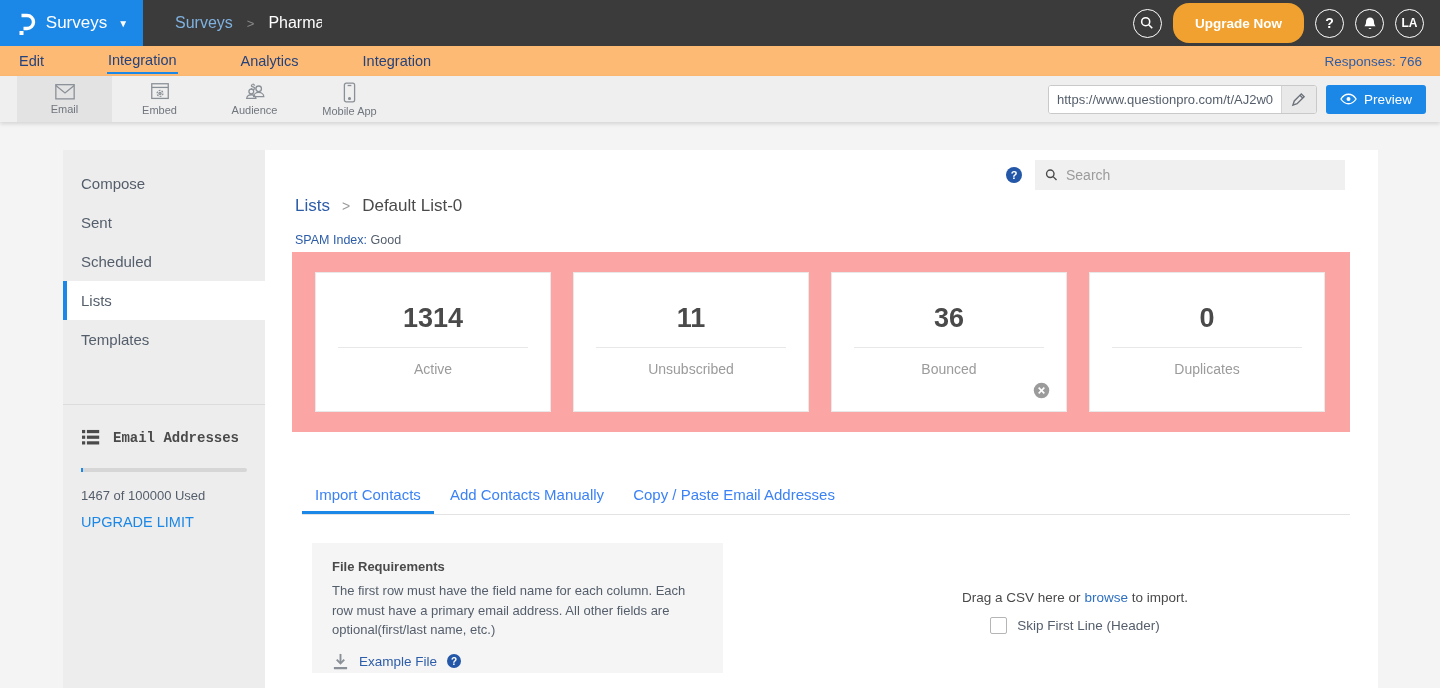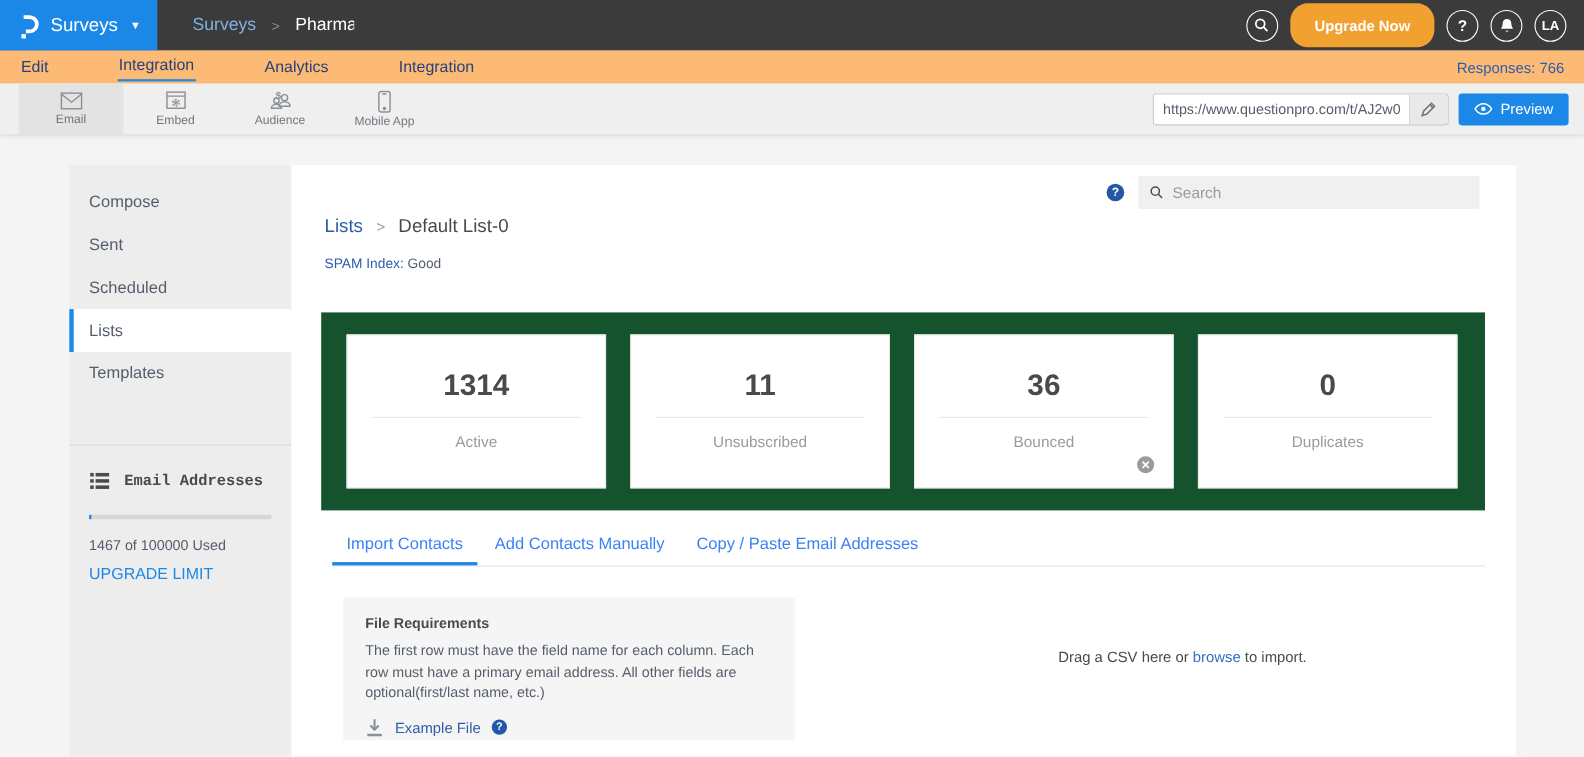--- a/index.html
+++ b/index.html
@@ -58,21 +58,21 @@
   .search-box input { border:none; outline:none; background:transparent; font-size:14px; color:#4a4a4a; width:100%; font-family:"Liberation Sans", sans-serif; }
   .search-box input::placeholder { color:#9b9b9b; }
   .main-breadcrumb { position:absolute; top:46px; left:30px; font-size:17px; display:flex; align-items:center; }
   .mb-parent { color:#2d5da9; cursor:pointer; }
   .mb-sep { color:#9b9b9b; margin:0 12px; font-size:14px; }
   .mb-current { color:#4a4a4a; }
   .spam-row { position:absolute; top:83px; left:30px; font-size:12.5px; }
   .spam-label { color:#2d5da9; }
   .spam-value { color:#545e6b; }
 
-  .stats-panel { position:absolute; top:134px; left:27px; width:1058px; height:180px; background:#14532d; display:flex; gap:22px; padding:20px 23px; }
+  .stats-panel { position:absolute; top:102px; left:27px; width:1058px; height:180px; background:#fca5a5; display:flex; gap:22px; padding:20px 23px; }
   .stat-card { position:relative; width:236px; height:140px; background:#fff; border:1px solid #e8e8e8; text-align:center; }
   .stat-value { margin-top:30px; font-size:27px; font-weight:bold; color:#4a4a4a; }
   .stat-divider { width:190px; margin:13px auto 0; border-bottom:1px solid #e8e8e8; }
   .stat-label { margin-top:13px; font-size:14px; color:#9b9b9b; }
   .stat-dismiss { position:absolute; right:16px; bottom:12px; cursor:pointer; display:flex; }
 
   .tabs-row { position:absolute; top:328px; left:37px; width:1048px; border-bottom:1px solid #e3e3e3; display:flex; }
   .tab { font-size:15px; color:#3b82f6; padding:8px 13px 11px; margin-right:3px; cursor:pointer; }
   .tab.active { border-bottom:3px solid #1b87e6; padding-bottom:8px; }
 
@@ -294,16 +294,20 @@
             <path d="M5 7l4 4 4-4" fill="none"></path>
             <path d="M2 16h14" stroke-width="2.4"></path>
           </svg>
         <span class="example-link">Example File</span>
         <span class="help-circle small">?</span>
       </div>
     </div>
 
     <div class="dropzone">
       <div class="drop-text"><span>Drag a CSV here or </span><span class="drop-link">browse</span><span> to import.</span></div>
+      <div class="drop-check-row">
+        <span class="checkbox"></span>
+        <span class="check-label">Skip First Line (Header)</span>
+      </div>
     </div>
 
   </div>
 </div>
 
 </body></html>

